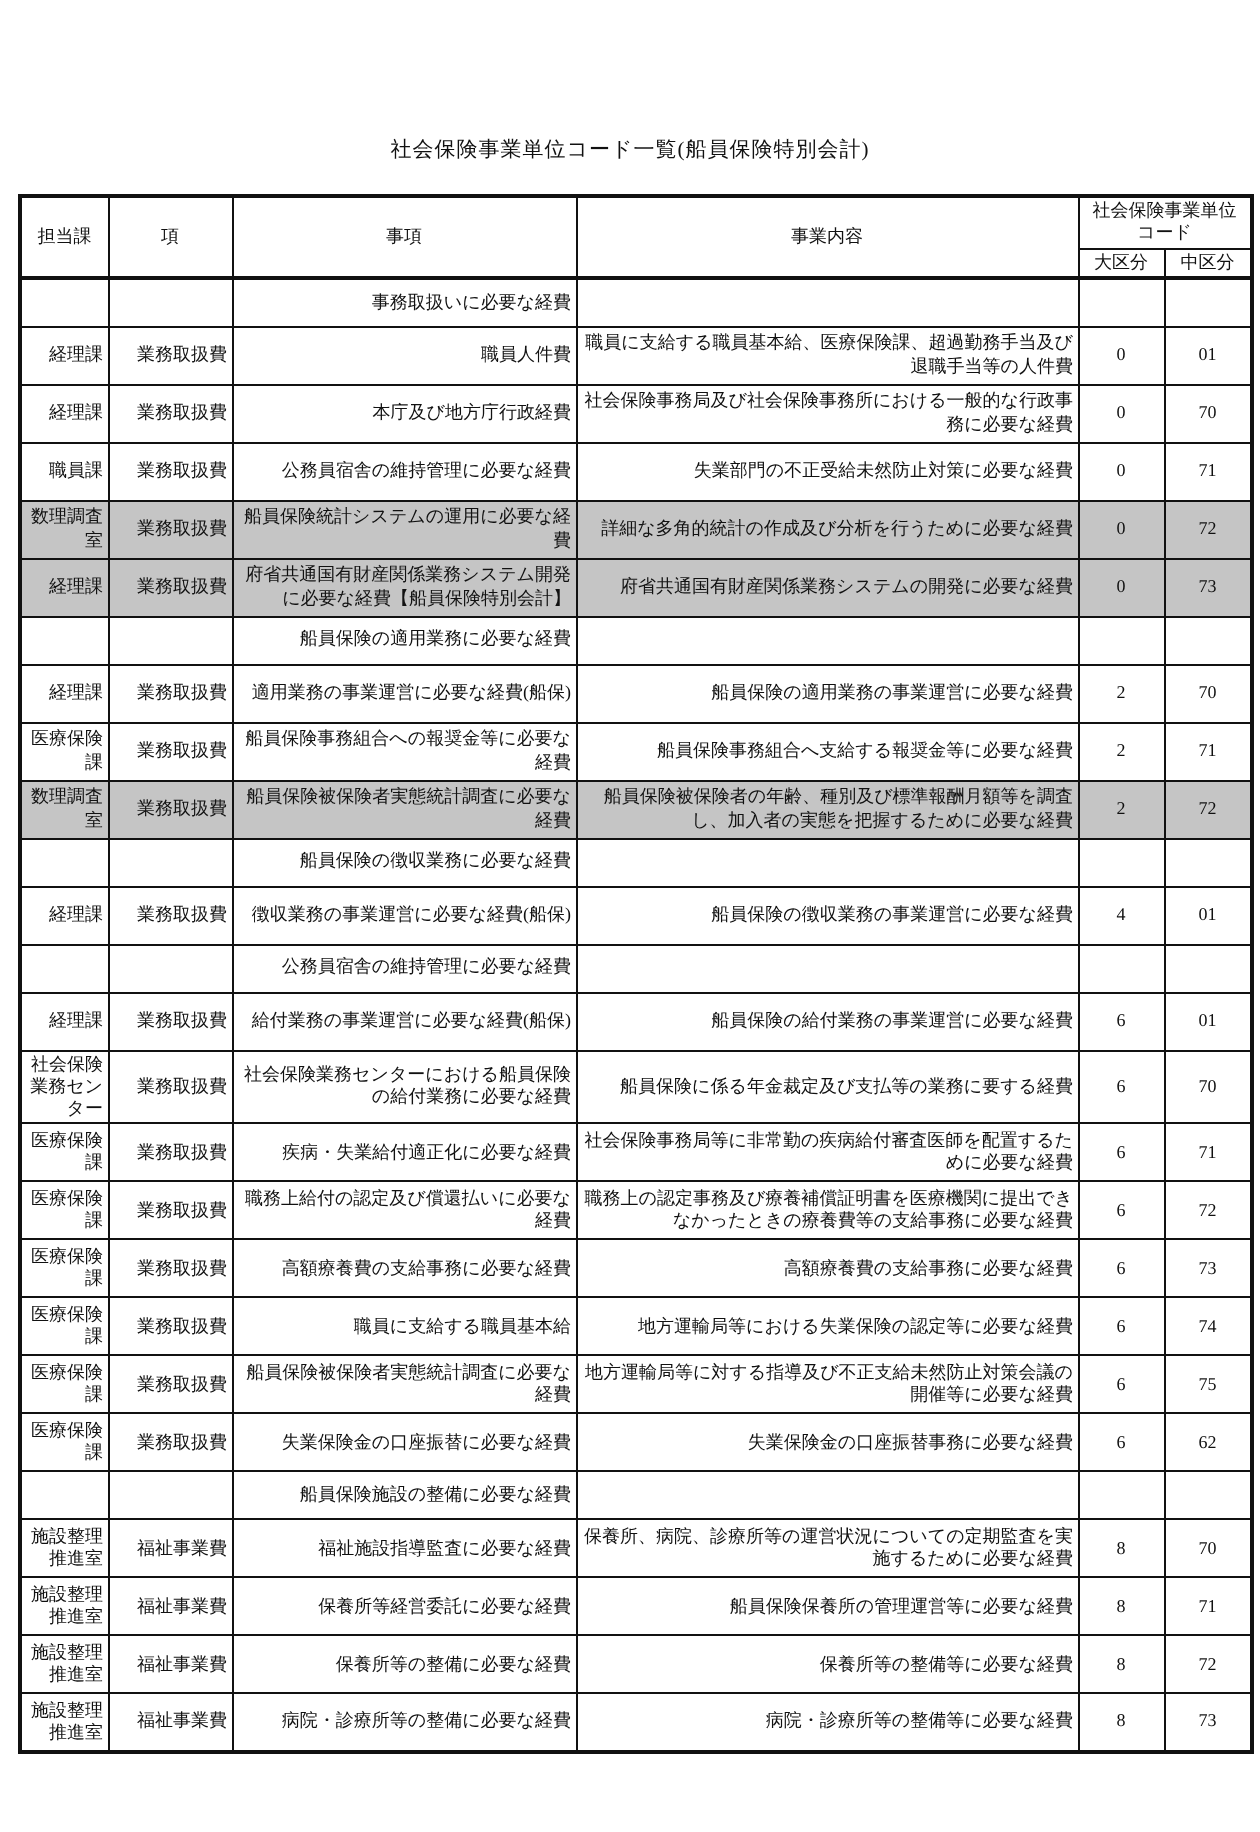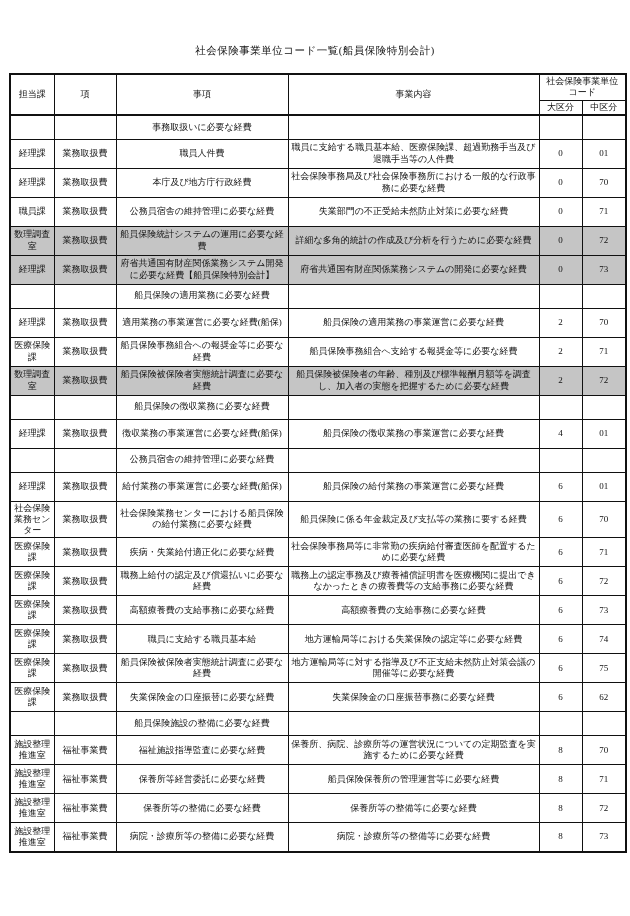--- a/index.html
+++ b/index.html
@@ -11,21 +11,21 @@
     width: 630px;
     height: 916px;
     font-family: "Liberation Serif", "DejaVu Serif", serif;
     color: #111111;
     overflow: hidden;
   }
   .page {
     width: 630px;
     height: 916px;
     box-sizing: border-box;
-    padding-top: 44px;
+    padding-top: 68px;
   }
   .doc-title {
     text-align: center;
     font-size: 10.5px;
     letter-spacing: 0.5px;
     margin: 0 0 15px 0;
   }
   table.code-table {
     border-collapse: collapse;
     table-layout: fixed;
@@ -41,22 +41,22 @@
     font-weight: normal;
     vertical-align: middle;
     overflow: hidden;
     word-break: break-all;
   }
   .code-table thead th { text-align: center; }
   .code-table thead tr.h1 { height: 24px; }
   .code-table thead tr.h2 { height: 15px; }
   .code-table thead { border-bottom: 2px solid #111111; }
   .code-group-label { display: inline-block; max-width: 74px; }
-  .code-table td.c-dept, .code-table td.c-item { text-align: center; }
-  .code-table td.c-matter, .code-table td.c-content { text-align: center; }
+  .code-table td.c-dept, .code-table td.c-item { text-align: right; }
+  .code-table td.c-matter, .code-table td.c-content { text-align: right; }
   .code-table td.c-major, .code-table td.c-middle { text-align: center; }
   .code-table tr.normal { height: 29px; }
   .code-table tr.section { height: 24px; }
   .code-table tr.shaded td { background: #c5c5c5; }
 </style>
 </head>
 <body>
 
 <div class="page">
   <div class="doc-title">社会保険事業単位コード一覧(船員保険特別会計)</div>

